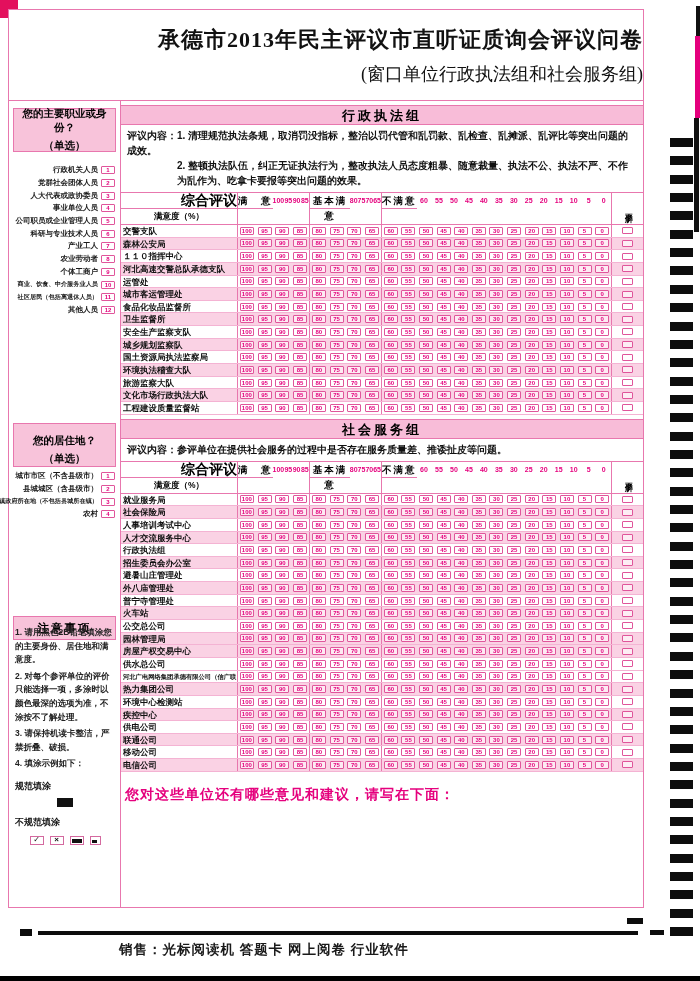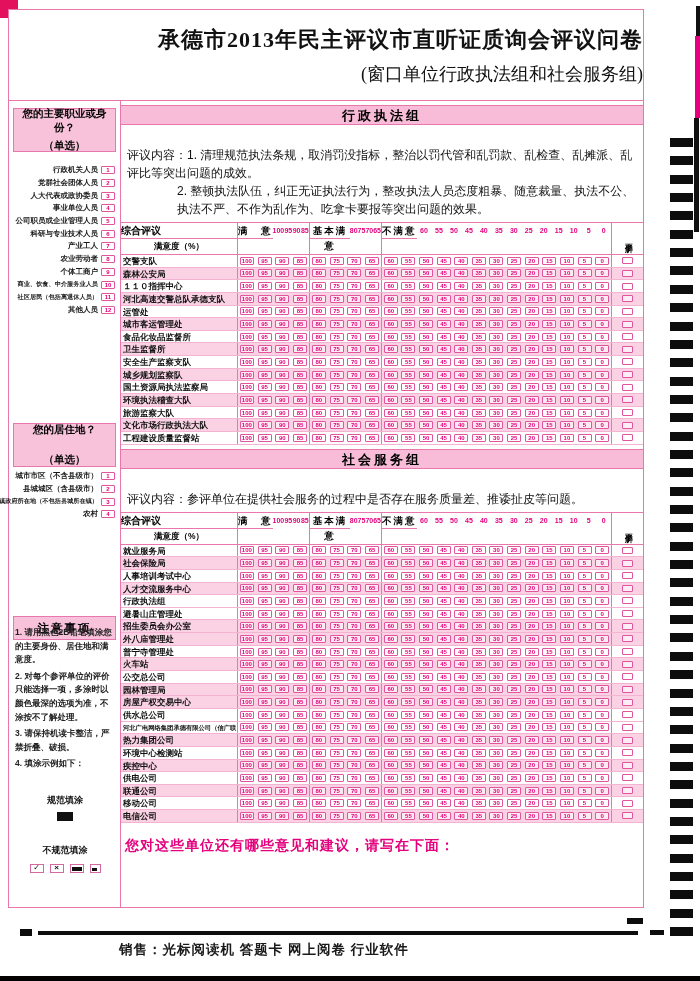--- a/index.html
+++ b/index.html
@@ -17,52 +17,52 @@
   .t1{font-family:"Liberation Serif","DejaVu Serif",serif;font-weight:bold;font-size:22px;letter-spacing:1px}
   .t2{font-family:"Liberation Serif","DejaVu Serif",serif;font-weight:normal;font-size:18px}
 
   .bodywrap{display:flex;height:806px}
   .sidebar{width:112px;border-right:1px solid var(--border);position:relative;flex:none}
   .main{flex:1;position:relative;display:flex;flex-direction:column;overflow:hidden}
 
   .sb-hdr{position:absolute;left:4px;right:4px;background:var(--sidehdr,#f8c3da);
           border:1px solid var(--border);text-align:center;font-weight:bold;color:#000}
   .occ-hdr{top:7px;height:44px;font-size:10.5px;display:flex;flex-direction:column;justify-content:center;gap:4px}
-  .res-hdr{top:322px;height:44px;font-size:10.5px;display:flex;flex-direction:column;justify-content:center;gap:16px}
+  .res-hdr{top:322px;height:44px;font-size:10.5px;display:flex;flex-direction:column;justify-content:flex-end;gap:4px}
   .notes-hdr{top:515px;height:24px;font-size:11.5px;line-height:22px;letter-spacing:2px}
 
   .side-list{position:absolute;left:2px;right:3px}
   .occ-list{top:63px}
   .res-list{top:369px}
   .side-row{height:12.7px;display:flex;align-items:center;justify-content:flex-end;gap:3px;padding-right:2px}
   .side-label{font-size:7.5px;font-weight:600;white-space:nowrap;color:#1a1a1a}
   .side-label.sm{font-size:6.2px}
   .side-box{flex:none}
 
   .notes-body{position:absolute;top:525px;left:6px;right:5px}
   .note-p{font-size:8.5px;line-height:1.6;font-weight:600;color:#222;margin-bottom:3px;text-align:left}
-  .ex-label{text-align:center;font-size:9px;font-weight:bold;margin-top:23px}
+  .ex-label{font-size:9px;font-weight:bold;margin-top:9px}
   .ex-good{width:16px;height:9px;background:#111;margin:5px auto 0}
   .ex-row{display:flex;justify-content:center;gap:6px;margin-top:7px}
   .exbox{width:14px;height:9px;border:1px solid #d4699f;display:inline-flex;align-items:center;justify-content:center;
          font-size:8px;line-height:8px;color:#111;font-weight:bold;position:relative}
   .exbar i{position:absolute;left:1px;right:1px;bottom:1px;height:4px;background:#111}
   .exhalf{width:11px}
   .exhalf i{position:absolute;left:1px;bottom:1px;width:60%;height:3px;background:#111}
 
   .banner{height:20px;margin-top:4px;background:var(--banner,#f8bcd8);
           border-top:1px solid var(--border);border-bottom:1px solid var(--border);
           text-align:center;font-size:13px;font-weight:bold;line-height:19px;letter-spacing:3px;color:#000}
-  .review{padding:21px 6px 4px;border-bottom:1px solid var(--border);font-size:12px;line-height:1.5;
-          font-weight:400;color:#111}
+  .review{padding:3px 6px 4px;border-bottom:1px solid var(--border);font-size:10px;line-height:1.5;
+          font-weight:700;color:#111}
   .review-line.indent{padding-left:50px}
 
   .thead{display:flex;height:32px;border-bottom:1px solid var(--border);font-weight:bold;color:#000}
   .col-name{width:116px;flex:none;display:flex;flex-direction:column}
-  .cn-top{height:16px;border-bottom:1px solid var(--border);text-align:left;font-size:10px;line-height:15px}
+  .cn-top{height:16px;border-bottom:1px solid var(--border);text-align:right;font-size:14px;line-height:15px}
   .cn-bot{height:16px;text-align:center;font-size:8.5px;line-height:15px}
   .col-group{flex:none;border-left:1px solid var(--border);display:flex;flex-direction:row}
   .g-sat{width:72px}.g-basic{width:72px}.g-unsat{width:230px}
   .cg-top{height:16px;border-bottom:1px solid var(--border);text-align:center;font-size:9.5px;line-height:15px;letter-spacing:2px}
   .cg-nums{flex:1;display:flex}
   .num-cell{flex:1;text-align:center;font-size:7px;line-height:15px;color:var(--accent,#e5007d);font-weight:bold}
   .col-unk{flex:1;border-left:1px solid var(--border);display:flex;align-items:center;justify-content:center}
   .unk-label{writing-mode:vertical-rl;font-size:8px;font-weight:bold;letter-spacing:1px}
 
   .tbody{display:flex;flex-direction:column}
@@ -1810,97 +1810,97 @@
                   <div class="obox">5</div>
                 </div>
                 <div class="bcell">
                   <div class="obox">0</div>
                 </div>
               </div>
               <div class="tc-unk">
                 <div class="ubox"></div>
               </div>
             </div>
+            <div class="trow alt">
+              <div class="tc-name">招生委员会办公室</div>
+              <div class="tc-group g-sat">
+                <div class="bcell">
+                  <div class="obox">100</div>
+                </div>
+                <div class="bcell">
+                  <div class="obox">95</div>
+                </div>
+                <div class="bcell">
+                  <div class="obox">90</div>
+                </div>
+                <div class="bcell">
+                  <div class="obox">85</div>
+                </div>
+              </div>
+              <div class="tc-group g-basic">
+                <div class="bcell">
+                  <div class="obox">80</div>
+                </div>
+                <div class="bcell">
+                  <div class="obox">75</div>
+                </div>
+                <div class="bcell">
+                  <div class="obox">70</div>
+                </div>
+                <div class="bcell">
+                  <div class="obox">65</div>
+                </div>
+              </div>
+              <div class="tc-group g-unsat">
+                <div class="bcell">
+                  <div class="obox">60</div>
+                </div>
+                <div class="bcell">
+                  <div class="obox">55</div>
+                </div>
+                <div class="bcell">
+                  <div class="obox">50</div>
+                </div>
+                <div class="bcell">
+                  <div class="obox">45</div>
+                </div>
+                <div class="bcell">
+                  <div class="obox">40</div>
+                </div>
+                <div class="bcell">
+                  <div class="obox">35</div>
+                </div>
+                <div class="bcell">
+                  <div class="obox">30</div>
+                </div>
+                <div class="bcell">
+                  <div class="obox">25</div>
+                </div>
+                <div class="bcell">
+                  <div class="obox">20</div>
+                </div>
+                <div class="bcell">
+                  <div class="obox">15</div>
+                </div>
+                <div class="bcell">
+                  <div class="obox">10</div>
+                </div>
+                <div class="bcell">
+                  <div class="obox">5</div>
+                </div>
+                <div class="bcell">
+                  <div class="obox">0</div>
+                </div>
+              </div>
+              <div class="tc-unk">
+                <div class="ubox"></div>
+              </div>
+            </div>
             <div class="trow">
               <div class="tc-name">避暑山庄管理处</div>
-              <div class="tc-group g-sat">
-                <div class="bcell">
-                  <div class="obox">100</div>
-                </div>
-                <div class="bcell">
-                  <div class="obox">95</div>
-                </div>
-                <div class="bcell">
-                  <div class="obox">90</div>
-                </div>
-                <div class="bcell">
-                  <div class="obox">85</div>
-                </div>
-              </div>
-              <div class="tc-group g-basic">
-                <div class="bcell">
-                  <div class="obox">80</div>
-                </div>
-                <div class="bcell">
-                  <div class="obox">75</div>
-                </div>
-                <div class="bcell">
-                  <div class="obox">70</div>
-                </div>
-                <div class="bcell">
-                  <div class="obox">65</div>
-                </div>
-              </div>
-              <div class="tc-group g-unsat">
-                <div class="bcell">
-                  <div class="obox">60</div>
-                </div>
-                <div class="bcell">
-                  <div class="obox">55</div>
-                </div>
-                <div class="bcell">
-                  <div class="obox">50</div>
-                </div>
-                <div class="bcell">
-                  <div class="obox">45</div>
-                </div>
-                <div class="bcell">
-                  <div class="obox">40</div>
-                </div>
-                <div class="bcell">
-                  <div class="obox">35</div>
-                </div>
-                <div class="bcell">
-                  <div class="obox">30</div>
-                </div>
-                <div class="bcell">
-                  <div class="obox">25</div>
-                </div>
-                <div class="bcell">
-                  <div class="obox">20</div>
-                </div>
-                <div class="bcell">
-                  <div class="obox">15</div>
-                </div>
-                <div class="bcell">
-                  <div class="obox">10</div>
-                </div>
-                <div class="bcell">
-                  <div class="obox">5</div>
-                </div>
-                <div class="bcell">
-                  <div class="obox">0</div>
-                </div>
-              </div>
-              <div class="tc-unk">
-                <div class="ubox"></div>
-              </div>
-            </div>
-            <div class="trow alt">
-              <div class="tc-name">招生委员会办公室</div>
               <div class="tc-group g-sat">
                 <div class="bcell">
                   <div class="obox">100</div>
                 </div>
                 <div class="bcell">
                   <div class="obox">95</div>
                 </div>
                 <div class="bcell">
                   <div class="obox">90</div>
                 </div>

